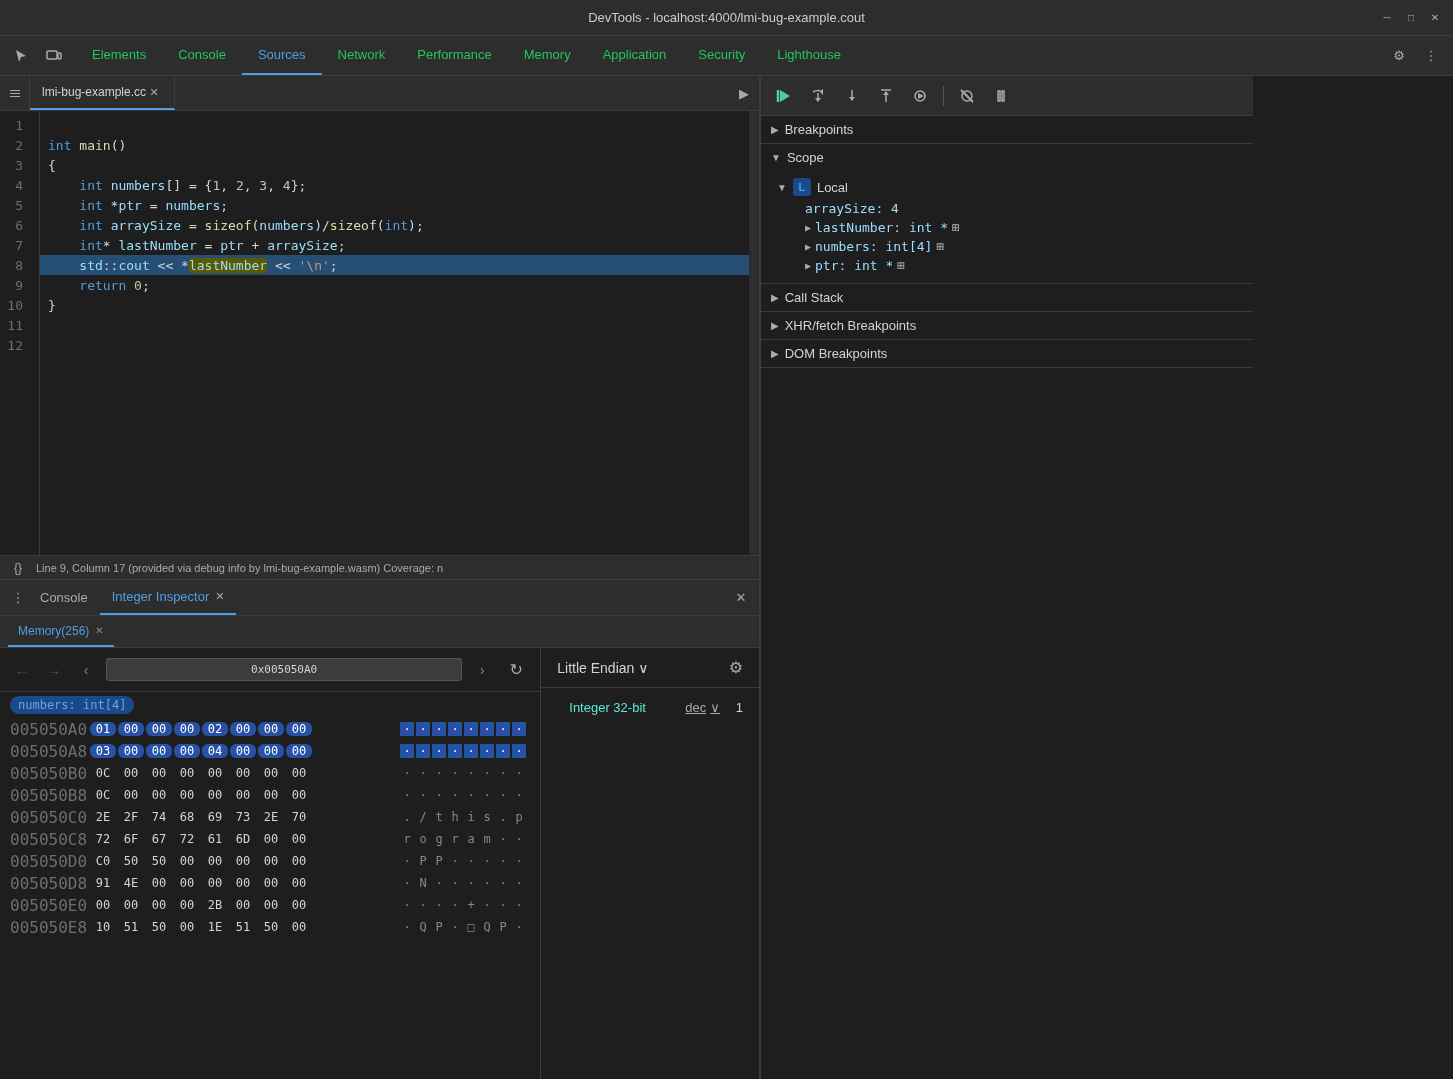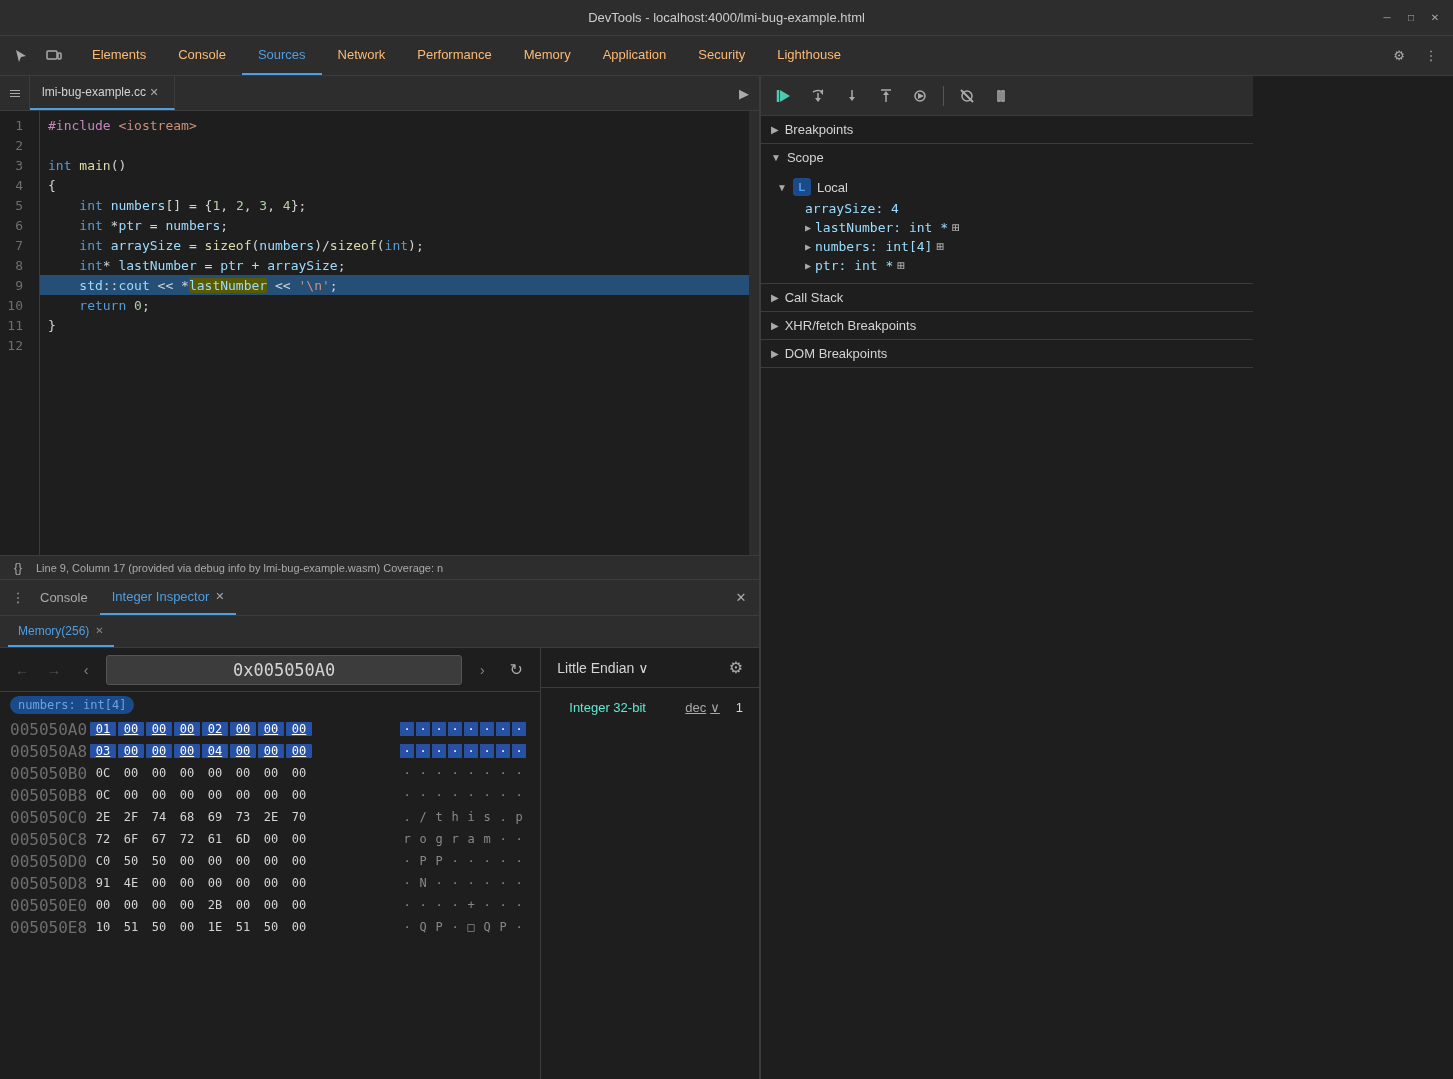--- a/index.html
+++ b/index.html
@@ -69,21 +69,21 @@
     }
     .nav-tabs {
       display: flex;
       align-items: stretch;
       height: 100%;
     }
     .nav-tab {
       padding: 0 16px;
       display: flex;
       align-items: center;
-      color: #fdba74;
+      color: #22c55e;
       cursor: pointer;
       font-size: 13px;
       border-bottom: 2px solid transparent;
     }
     .nav-tab.active {
       color: #4d9fe5;
       border-bottom: 2px solid #4d9fe5;
     }
     .nav-right {
       margin-left: auto;
@@ -346,21 +346,21 @@
       border: none;
       font-size: 14px;
     }
     .nav-arrow-btn.disabled { color: #555; cursor: default; }
     .address-input {
       flex: 1;
       background: #3c3c3c;
       border: 1px solid #555;
       color: #d4d4d4;
       font-family: 'Consolas', monospace;
-      font-size: 17px;
+      font-size: 11px;
       padding: 4px 8px;
       text-align: center;
       border-radius: 3px;
       outline: none;
     }
     .refresh-btn {
       width: 28px;
       height: 28px;
       display: flex;
       align-items: center;
@@ -409,22 +409,21 @@
     }
     .hex-byte {
       width: 26px;
       text-align: center;
       color: #d4d4d4;
       font-size: 12px;
     }
     .hex-byte.highlighted {
       background: #2651a5;
       color: #fff;
-      border-radius: 1px;
-      text-decoration: underline;
+      border-radius: 6px;
     }
     .hex-ascii {
       display: flex;
       gap: 2px;
       margin-left: 10px;
       color: #888;
     }
     .hex-char {
       width: 14px;
       text-align: center;
@@ -594,21 +593,21 @@
 
     
     ::-webkit-scrollbar { width: 6px; height: 6px; }
     ::-webkit-scrollbar-track { background: #1e1e1e; }
     ::-webkit-scrollbar-thumb { background: #555; border-radius: 3px; }
   </style>
 </head>
 <body>
 
 <div id="title-bar">
-  <span>DevTools - localhost:4000/lmi-bug-example.html</span>
+  <span>DevTools - localhost:4000/lmi-bug-example.cout</span>
   <div class="window-controls">
     <div class="win-btn">─</div>
     <div class="win-btn">□</div>
     <div class="win-btn">✕</div>
   </div>
 </div>
 
 <div id="top-nav">
   <div class="nav-icons">
     <div class="nav-icon">
@@ -686,21 +685,20 @@
           <div class="line-num">5</div>
           <div class="line-num">6</div>
           <div class="line-num">7</div>
           <div class="line-num">8</div>
           <div class="line-num">9</div>
           <div class="line-num">10</div>
           <div class="line-num">11</div>
           <div class="line-num">12</div>
         </div>
         <div class="code-lines">
-          <div class="code-line"><span class="incl">#include</span><span class="op"> </span><span class="str">&lt;iostream&gt;</span></div>
           <div class="code-line"></div>
           <div class="code-line"><span class="kw">int</span><span class="op"> </span><span class="fn">main</span><span class="op">()</span></div>
           <div class="code-line"><span class="op">{</span></div>
           <div class="code-line"><span class="op">    </span><span class="kw">int</span><span class="op"> </span><span class="var">numbers</span><span class="op">[] = {</span><span class="num">1</span><span class="op">, </span><span class="num">2</span><span class="op">, </span><span class="num">3</span><span class="op">, </span><span class="num">4</span><span class="op">};</span></div>
           <div class="code-line"><span class="op">    </span><span class="kw">int</span><span class="op"> *</span><span class="var">ptr</span><span class="op"> = </span><span class="var">numbers</span><span class="op">;</span></div>
           <div class="code-line"><span class="op">    </span><span class="kw">int</span><span class="op"> </span><span class="var">arraySize</span><span class="op"> = </span><span class="fn">sizeof</span><span class="op">(</span><span class="var">numbers</span><span class="op">)/</span><span class="fn">sizeof</span><span class="op">(</span><span class="kw">int</span><span class="op">);</span></div>
           <div class="code-line"><span class="op">    </span><span class="kw">int</span><span class="op">* </span><span class="var">lastNumber</span><span class="op"> = </span><span class="var">ptr</span><span class="op"> + </span><span class="var">arraySize</span><span class="op">;</span></div>
           <div class="code-line highlighted"><span class="op">    </span><span class="var">std</span><span class="op">::</span><span class="var">cout</span><span class="op"> &lt;&lt; *</span><span class="highlight-word" style="background:#5a5a00;border-radius:2px;"><span class="var">lastNumber</span></span><span class="op"> &lt;&lt; </span><span class="str">'\n'</span><span class="op">;</span></div>
           <div class="code-line"><span class="op">    </span><span class="kw">return</span><span class="op"> </span><span class="num">0</span><span class="op">;</span></div>
           <div class="code-line"><span class="op">}</span></div>

